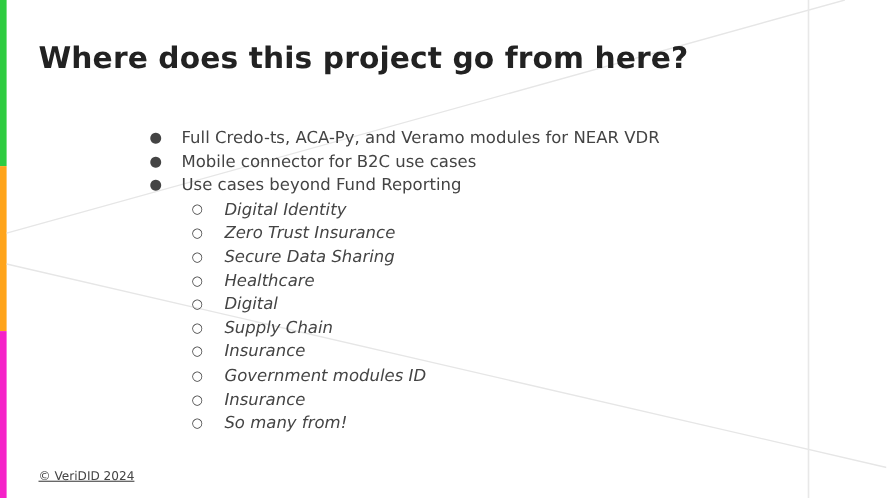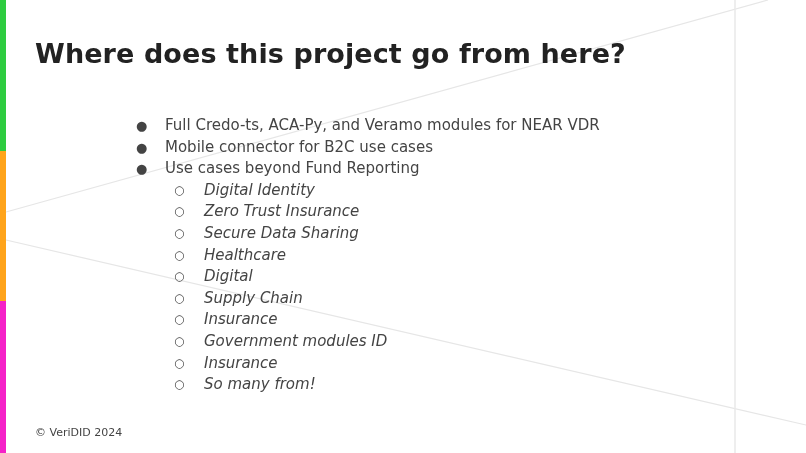--- a/index.html
+++ b/index.html
@@ -24,21 +24,21 @@
       position: relative; height: 21.6px; line-height: 21.6px;
       font-size: 15px; color: #444444; white-space: nowrap;
     }
     .item .marker { position: absolute; top: 0; font-size: 13px; color: #444; }
     .item.l1 .marker { left: 136px; }
     .item.l1 .text { position: absolute; left: 165px; }
     .item.l2 .marker { left: 174px; font-size: 12px; }
     .item.l2 .text { position: absolute; left: 204px; font-style: italic; }
     .footer {
       position: absolute; left: 35px; top: 426px;
-      font-size: 11px; color: #444444; white-space: nowrap;
+      font-size: 11px; color: #444444; white-space: nowrap; text-decoration: underline;
     }
   </style>
 </head>
 <body>
 
 <div class="accent-bar bar-green"></div>
 <div class="accent-bar bar-orange"></div>
 <div class="accent-bar bar-magenta"></div>
 
 <svg class="deco" viewBox="0 0 806 453">

